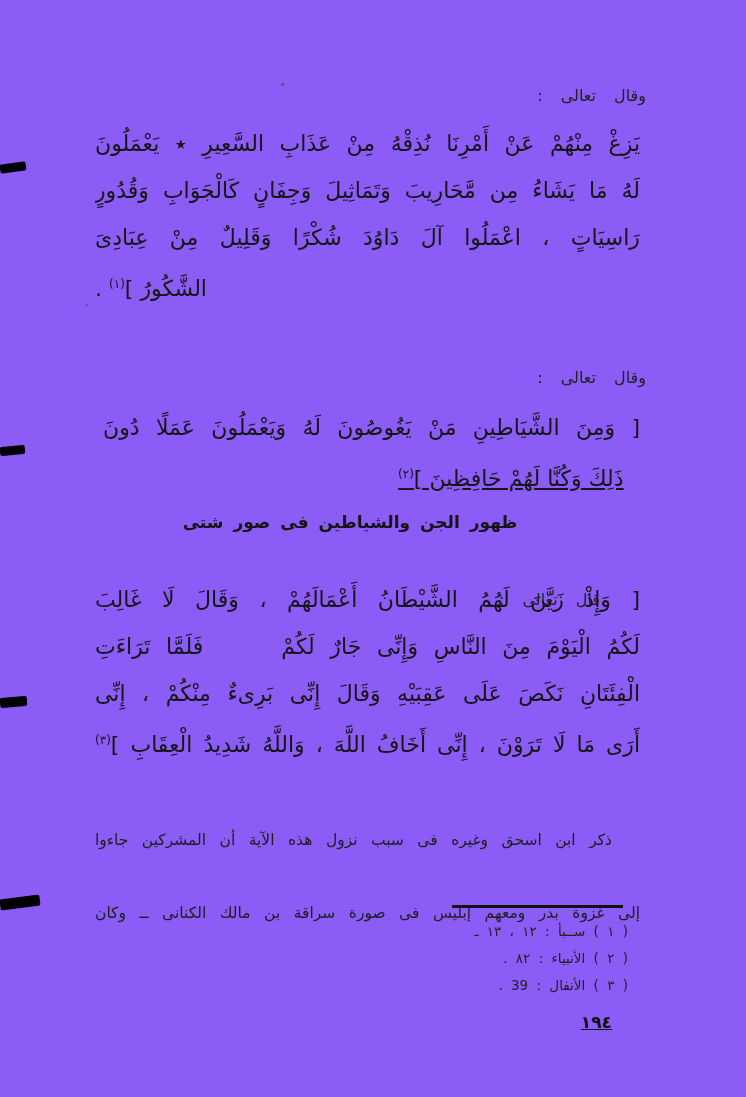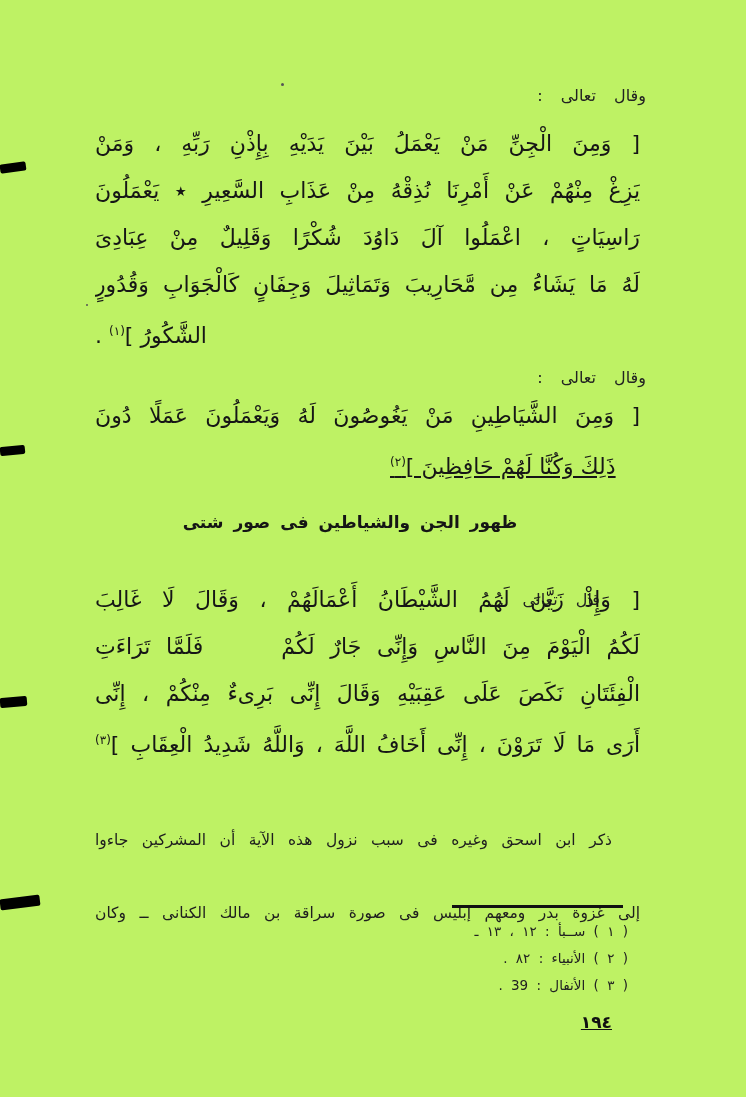--- a/index.html
+++ b/index.html
@@ -1,19 +1,19 @@
 <!DOCTYPE html>
 <html lang="ar" dir="rtl"><head>
 <meta charset="utf-8">
 <style>
   html,body{margin:0;padding:0;background:#ffffff;}
   #page{
     position:relative;
     width:746px;height:1097px;
-    background:#bef264;
+    background:#8b5cf6;
     overflow:hidden;
     font-family:"DejaVu Sans",sans-serif;
     color:#1c1c1c;
     direction:rtl;
   }
   .abs{position:absolute;}
   
   .intro{
     font-size:16px;
     word-spacing:13px;
@@ -97,30 +97,29 @@
   <div class="abs edge-mark" style="top:163px;left:0;width:26px;height:9px;transform:rotate(-8deg);"></div>
   <div class="abs edge-mark" style="top:446px;left:0;width:25px;height:9px;transform:rotate(-6deg);"></div>
   <div class="abs edge-mark" style="top:697px;left:0;width:27px;height:10px;transform:rotate(-5deg);"></div>
   <div class="abs edge-mark" style="top:897px;left:0;width:40px;height:11px;transform:rotate(-7deg);"></div>
   <div class="abs speck" style="top:83px;left:281px;width:3px;height:3px;"></div>
   <div class="abs speck" style="top:304px;left:86px;width:2px;height:2px;"></div>
 
   <div class="abs intro" style="top:86px;right:100px;">وقال تعالى :</div>
 
   <div class="abs verse" style="top:120px;">
-    <div class="vline">[ وَمِنَ الْجِنِّ مَنْ يَعْمَلُ بَيْنَ يَدَيْهِ بِإِذْنِ رَبِّهِ ، وَمَنْ</div>
     <div class="vline">يَزِغْ مِنْهُمْ عَنْ أَمْرِنَا نُذِقْهُ مِنْ عَذَابِ السَّعِيرِ ٭ يَعْمَلُونَ</div>
+    <div class="vline">لَهُ مَا يَشَاءُ مِن مَّحَارِيبَ وَتَمَاثِيلَ وَجِفَانٍ كَالْجَوَابِ وَقُدُورٍ</div>
     <div class="vline">رَاسِيَاتٍ ، اعْمَلُوا آلَ دَاوُدَ شُكْرًا وَقَلِيلٌ مِنْ عِبَادِىَ</div>
-    <div class="vline">لَهُ مَا يَشَاءُ مِن مَّحَارِيبَ وَتَمَاثِيلَ وَجِفَانٍ كَالْجَوَابِ وَقُدُورٍ</div>
     <div class="vline end"><span>الشَّكُورُ ]</span><sup>(١)</sup><span> .</span></div>
   </div>
 
   <div class="abs intro" style="top:368px;right:100px;">وقال تعالى :</div>
 
-  <div class="abs verse" style="top:392px;">
+  <div class="abs verse" style="top:404px;margin-left:8px;">
     <div class="vline">[ وَمِنَ الشَّيَاطِينِ مَنْ يَغُوصُونَ لَهُ وَيَعْمَلُونَ عَمَلًا دُونَ</div>
     <div class="vline end" style="padding-left:295px;text-decoration:underline;"><span>ذَلِكَ وَكُنَّا لَهُمْ حَافِظِينَ ]</span><sup>(٢)</sup><span></span></div>
   </div>
 
   <div class="abs section-heading" style="top:512px;">ظهور الجن والشياطين فى صور شتى</div>
 
   <div class="abs intro" style="top:551px;right:146px;margin-top:39px;">قال تعالى :</div>
 
   <div class="abs verse" style="top:576px;">
     <div class="vline">[ وَإِذْ زَيَّنَ لَهُمُ الشَّيْطَانُ أَعْمَالَهُمْ ، وَقَالَ لَا غَالِبَ</div>

